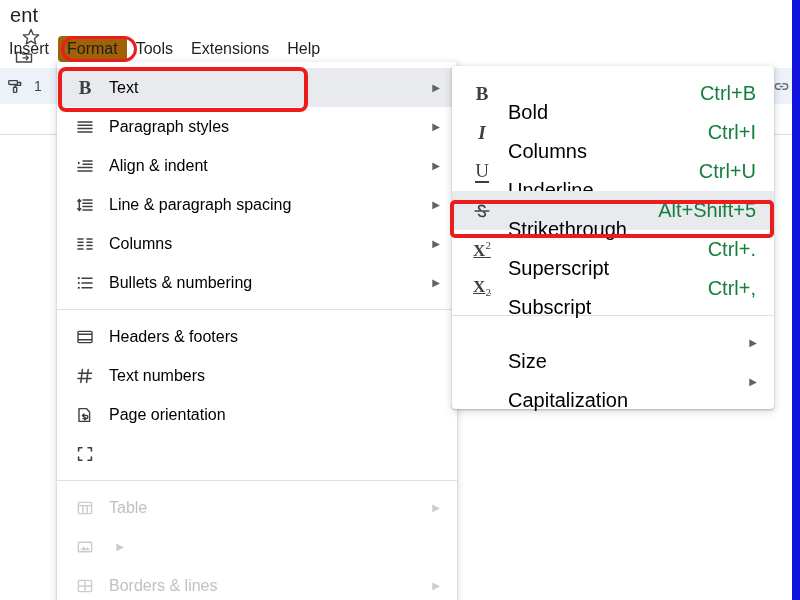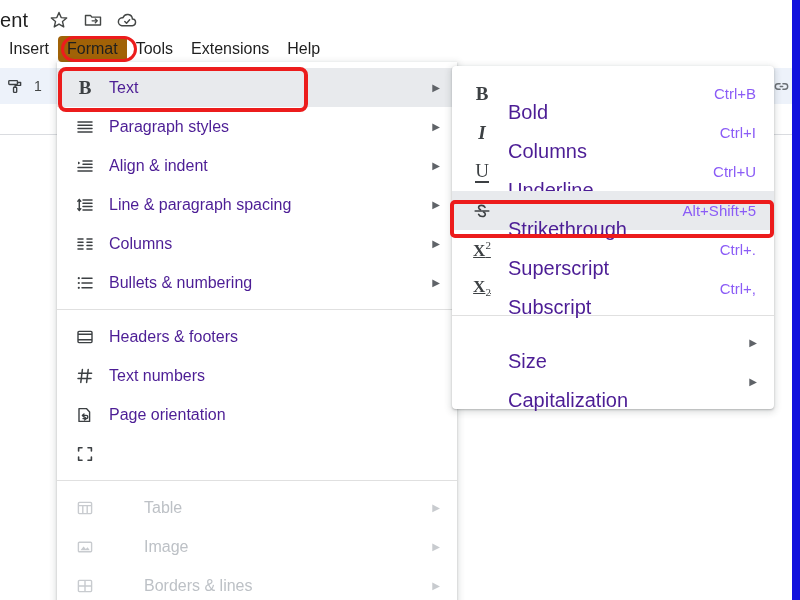--- a/index.html
+++ b/index.html
@@ -41,20 +41,21 @@
   }
 
   
   .title-row {
     position: absolute;
     left: 0; top: 4px;
     height: 32px;
     display: flex;
     align-items: center;
     gap: 0px;
+    flex-direction: column;
   }
   .doc-title {
     font-size: 20px;
     color: #1f1f1f;
     padding-left: 0px;
     letter-spacing: 0.1px;
     white-space: nowrap;
   }
   .title-icon {
     width: 34px; height: 30px;
@@ -162,46 +163,46 @@
   .mi {
     display: flex;
     align-items: center;
     height: 39px;
     padding: 0 0 0 16px;
     box-sizing: border-box;
     cursor: default;
     position: relative;
   }
   .mi.hl { background: #e8eaed; }
-  .mi.disabled { color: #bdc1c6; gap: 35px; }
+  .mi.disabled { color: #bdc1c6; }
 
   .mi .mi-icon {
     width: 24px;
     min-width: 24px;
     height: 24px;
     display: flex;
     align-items: center;
     justify-content: center;
     color: #3c4043;
     margin-right: 12px;
   }
   .mi.disabled .mi-icon { color: #c8cbcf; }
 
   .mi .mi-label {
     font-size: 16px;
-    color: #4c1d95;
+    color: #000000;
     white-space: nowrap;
     flex: 1;
     line-height: 20px;
   }
   .mi.disabled .mi-label { color: #bdc1c6; }
 
   .mi .mi-accel {
-    font-size: 15px;
-    color: #8b5cf6;
+    font-size: 20px;
+    color: #15803d;
     white-space: nowrap;
     padding-right: 18px;
   }
 
   .mi .mi-arrow {
     width: 22px;
     display: flex;
     align-items: center;
     justify-content: center;
     padding-right: 10px;
@@ -471,21 +472,20 @@
       <span class="mi-arrow">▶</span>
     </div>
 
     <div class="mi disabled">
       <span class="mi-icon">
         <svg width="18" height="18" viewBox="0 0 18 18" fill="none" stroke="#c8cbcf" stroke-width="1.4" stroke-linejoin="round">
           <rect x="2.4" y="4.2" width="13.2" height="9.6" rx="1"></rect>
           <path d="M4.4 12.2l3.2-3.6 2.2 2.4 1.8-1.8 2.2 3z" fill="#c8cbcf" stroke="none"></path>
         </svg>
       </span>
-      <span class="mi-label">Image</span>
       <span class="mi-arrow">▶</span>
     </div>
 
     <div class="mi disabled">
       <span class="mi-icon">
         <svg width="18" height="18" viewBox="0 0 18 18" fill="none" stroke="#c8cbcf" stroke-width="1.4">
           <rect x="2.4" y="3.4" width="13.2" height="11.2" rx="1"></rect>
           <path d="M9 3.4v11.2M2.4 9h13.2"></path>
         </svg>
       </span>

